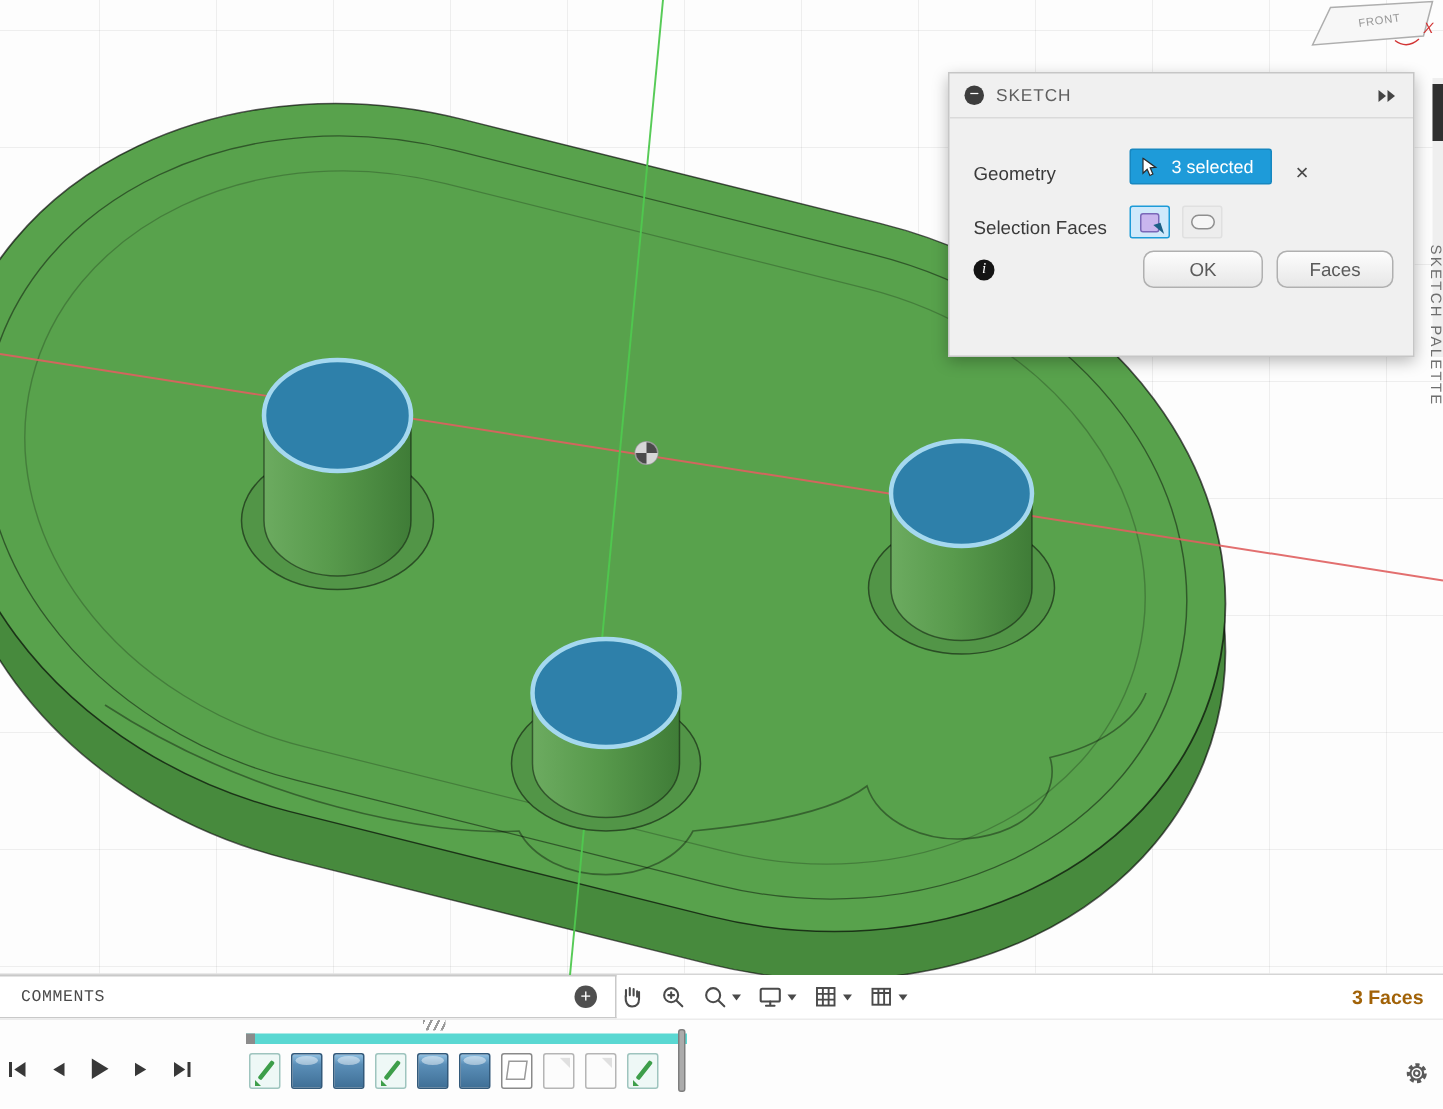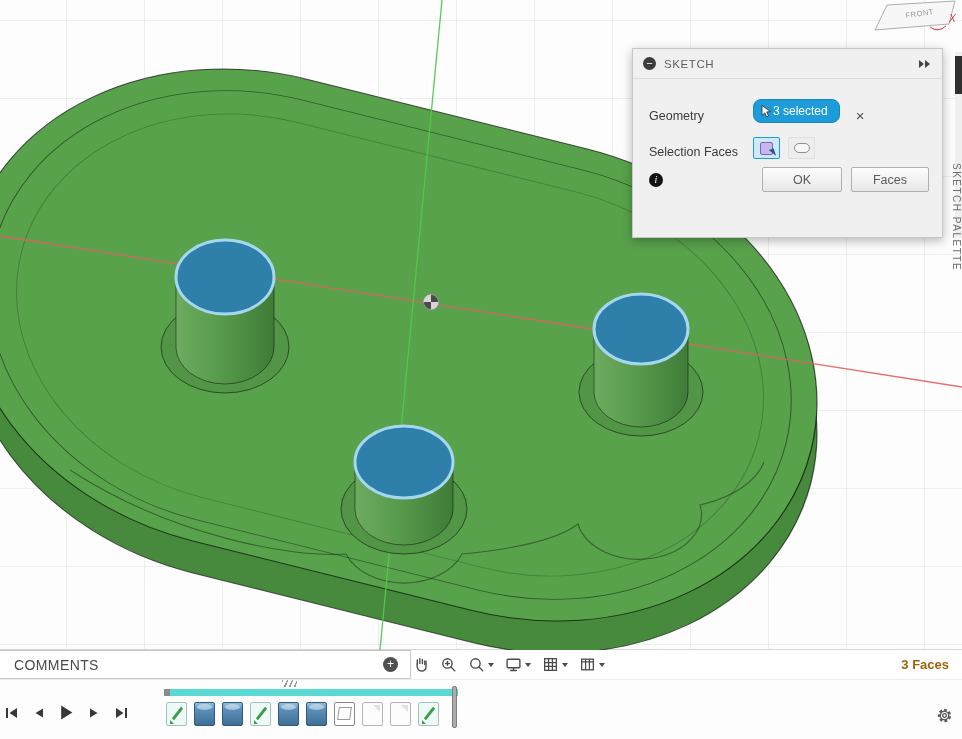--- a/index.html
+++ b/index.html
@@ -35,45 +35,45 @@
     background:#f0f0f0; border:1px solid #c6c6c6; box-shadow:0 3px 10px rgba(0,0,0,0.28);
   }
   .dlg-header { display:flex; align-items:center; gap:8px; height:30px; padding:0 10px; border-bottom:1px solid #dadada; }
   .dlg-collapse { width:13px; height:13px; border-radius:50%; background:#3d3d3d; color:#fff;
     font-size:11px; line-height:12px; text-align:center; }
   .dlg-title { font-size:11.5px; color:#5f5f5f; letter-spacing:0.6px; }
   .dlg-dock { margin-left:auto; display:flex; }
   .dlg-body { padding:8px 12px 0 16px; }
   .dlg-row { display:flex; align-items:flex-end; height:36px; }
   .dlg-label { width:104px; font-size:12.5px; color:#3a3a3a; }
-  .sel-btn { display:inline-flex; align-items:center; gap:1px; background:#1e9bd9; border:1px solid #1787c0;
-    border-radius:8px; color:#fff; font-size:12px; padding:4px 11px 4px 7px; font-family:inherit; }
+  .sel-btn { display:inline-flex; align-items:center; gap:9px; background:#1e9bd9; border:1px solid #1787c0;
+    border-radius:2px; color:#fff; font-size:12px; padding:4px 11px 4px 7px; font-family:inherit; }
   .clear-x { margin-left:16px; font-size:15px; color:#4a4a4a; line-height:1; }
   .filter-btn { width:27px; height:22px; display:flex; align-items:center; justify-content:center;
     border-radius:2px; margin-right:8px; }
   .filter-btn.active { background:#cfe9fb; border:1px solid #1d9bd8; }
   .filter-btn.plain { background:#ededed; border:1px solid #e0e0e0; }
   .body-filter-glyph { position:relative; width:13px; height:13px; background:#c9b6ee; border:1px solid #7a68b8; border-radius:2px; }
   .body-filter-glyph::after { content:""; position:absolute; right:-3px; bottom:-3px; width:0; height:0;
     border-left:5px solid transparent; border-top:8px solid #1c5f86; transform:rotate(-18deg); }
   .stadium-glyph { width:16px; height:10px; border:1.5px solid #8f8f8f; border-radius:5px; background:#f6f6f6; }
   .checkbox { margin-left:10px; width:15px; height:15px; border:1.6px solid #3f3f3f; background:#fff;
     display:flex; align-items:center; justify-content:center; font-size:12px; font-weight:bold; color:#101010; }
   .dlg-footer { display:flex; align-items:center; padding:8px 13px 0 16px; }
   .info-icon { width:14px; height:14px; border-radius:50%; background:#141414; color:#fff; font-size:10px;
     font-style:italic; line-height:14px; text-align:center; font-family:"Liberation Serif", serif; }
-  .dlg-btn { height:25px; border:1px solid #b0b0b0; border-radius:2px; background:linear-gradient(#fdfdfd,#e7e7e7);
+  .dlg-btn { height:25px; border:1px solid #b0b0b0; border-radius:7px; background:linear-gradient(#fdfdfd,#e7e7e7);
     color:#5a5a5a; font-size:12.5px; font-family:inherit; }
   .dlg-btn.ok { margin-left:auto; width:80px; }
   .dlg-btn.cancel { margin-left:9px; width:78px; }
 
   
   #comments-bar { position:absolute; left:0; top:650px; width:411px; height:29px; background:#fff;
     border:1px solid #c9c9c9; border-left:none; display:flex; align-items:center; padding:0 12px 0 14px; }
-  .comments-label { font-size:14px; color:#4a4a4a; letter-spacing:0.4px; }
+  .comments-label { font-size:11px; color:#4a4a4a; letter-spacing:0.4px;font-family:Liberation Mono, monospace; }
   .add-btn { margin-left:auto; width:15px; height:15px; border-radius:50%; background:#4f4f4f; color:#fff;
     font-size:12px; line-height:14px; text-align:center; }
   #nav-toolbar { position:absolute; left:412px; top:650px; height:29px; display:flex; align-items:center; gap:11px; }
   .nav-group { display:flex; align-items:center; }
   .caret { width:0; height:0; border-left:3.5px solid transparent; border-right:3.5px solid transparent;
     border-top:4px solid #4a4a4a; margin-left:3px; }
   #status-faces { position:absolute; right:13px; top:650px; height:29px; display:flex; align-items:center;
     font-size:13px; font-weight:bold; color:#a16207; }
 
   

